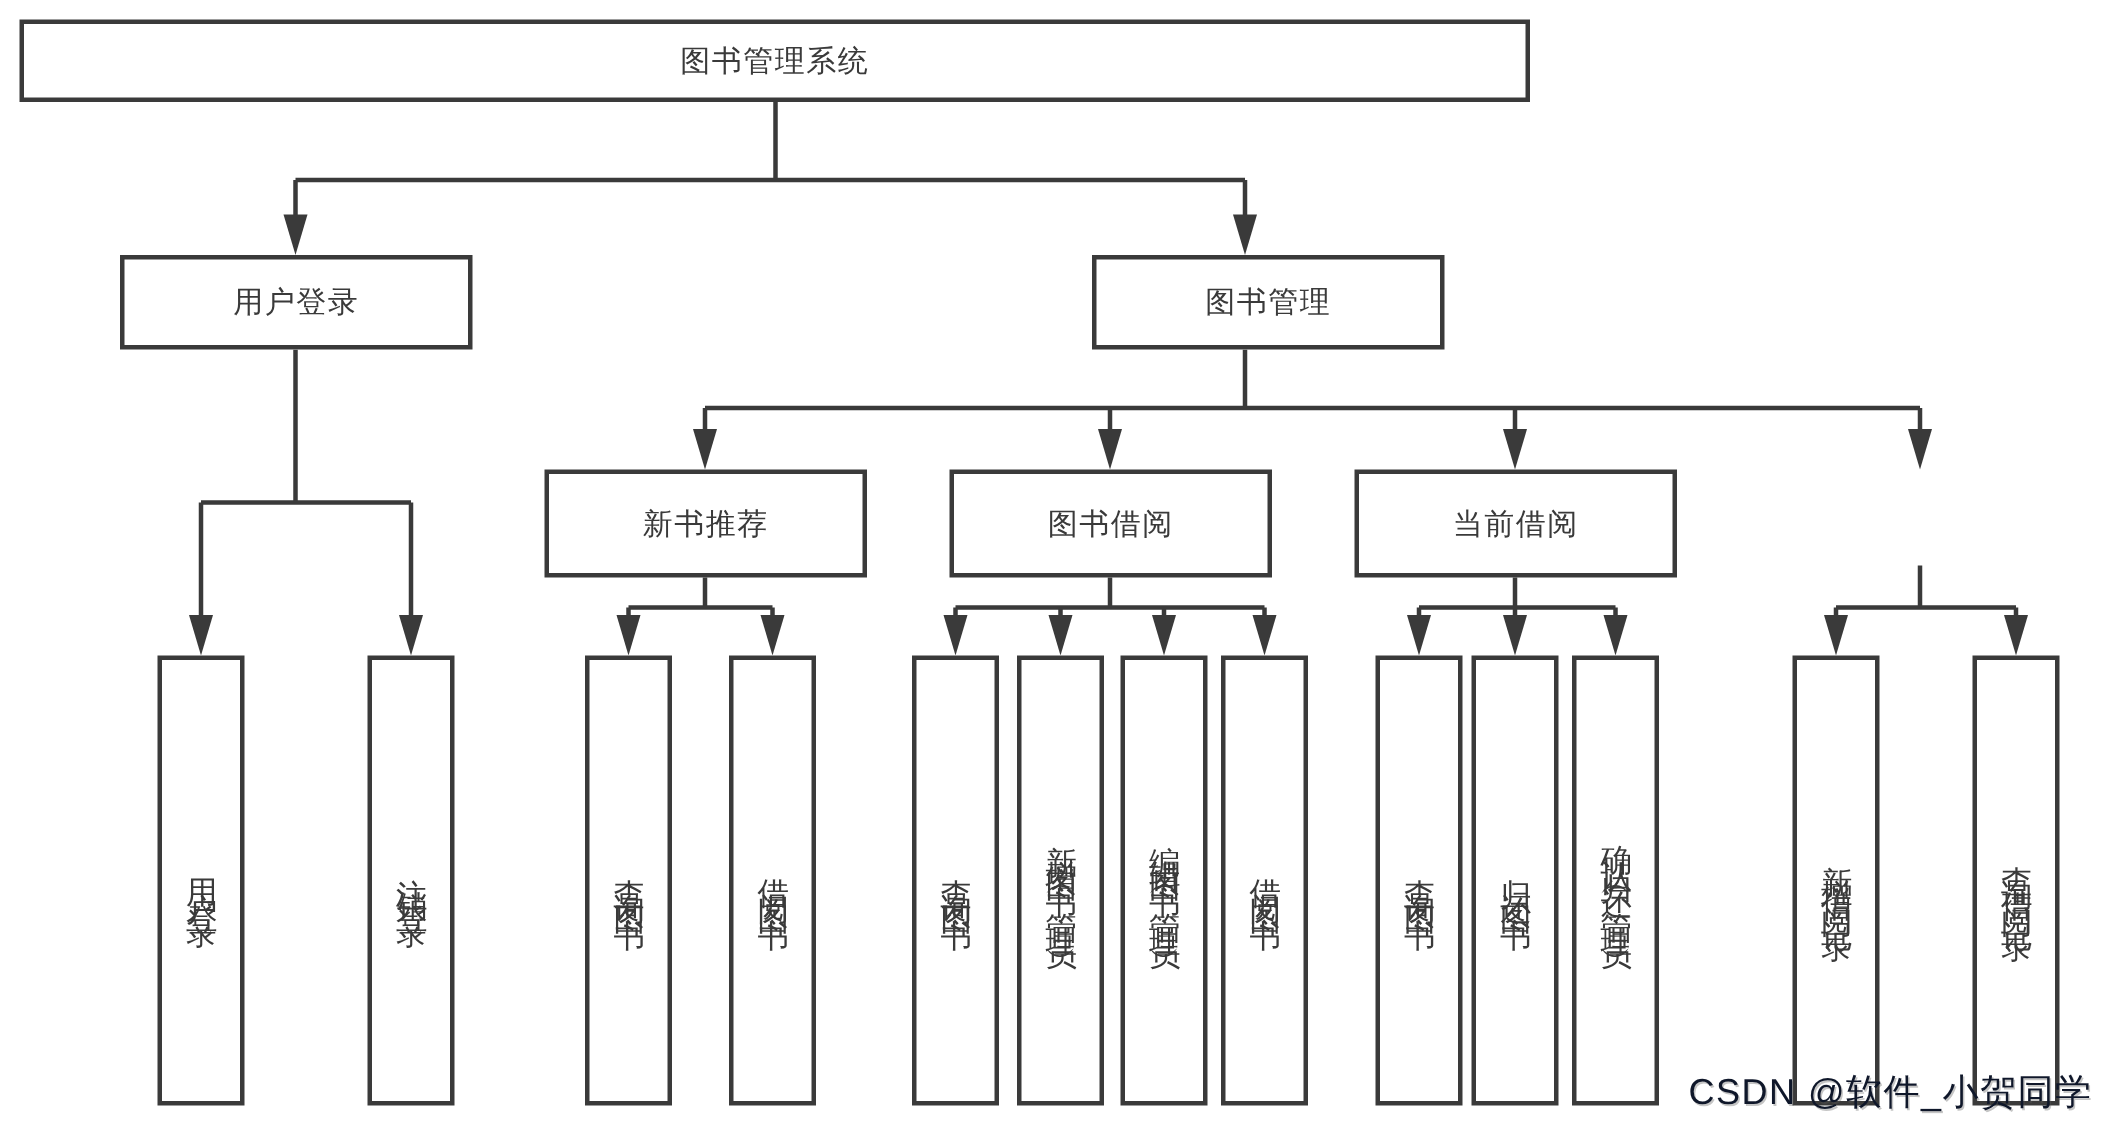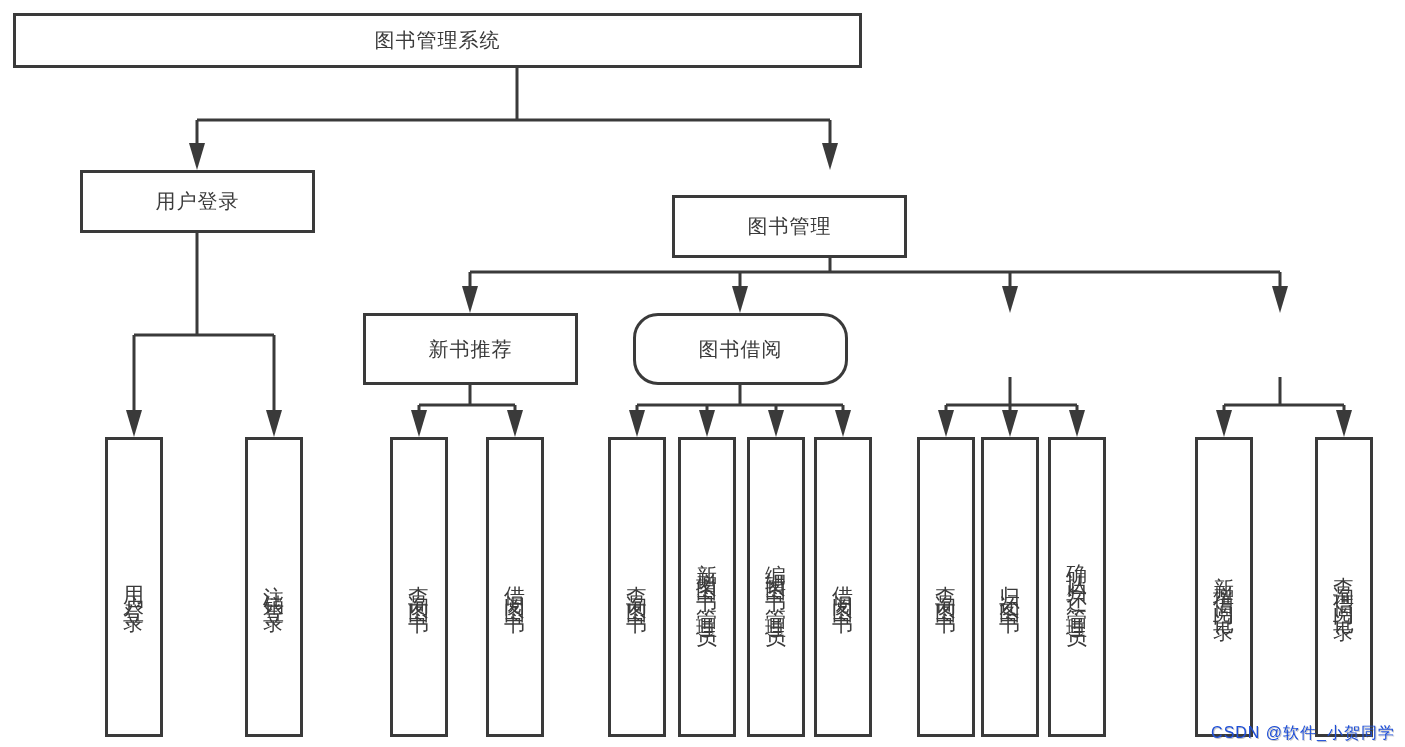--- a/index.html
+++ b/index.html
@@ -31,40 +31,40 @@
     display: flex;
     align-items: center;
     justify-content: center;
     color: #3a3a3a;
   }
   .hlabel {
     font-size: 20px;
     letter-spacing: 1px;
     white-space: nowrap;
   }
-  .root-box  { left: 13px;  top: 13px;  width: 849px; height: 55px; }
+  .root-box  { left: 13px;  top: 13px;  width: 1007px; height: 55px; }
   .l2-box    { top: 170px; width: 235px; height: 63px; }
   .l3-box    { top: 313px; width: 215px; height: 72px; }
   .leaf-box  { top: 437px; width: 58px;  height: 300px; }
   .vlabel {
     writing-mode: vertical-rl;
     text-orientation: mixed;
     font-size: 21px;
     line-height: 1;
     letter-spacing: 9px;
     color: #3a3a3a;
     white-space: nowrap;
   }
   .watermark {
     position: absolute;
     right: 10px;
     bottom: 3px;
-    font-size: 16px;
+    font-size: 24px;
     letter-spacing: 1px;
-    color: #1d4ed8;
+    color: #0f172a;
     text-shadow: 1px 1px 0 rgba(90,90,90,0.35);
     z-index: 5;
     white-space: nowrap;
   }
 </style>
 </head>
 <body>
 
 <div class="canvas">
 
@@ -99,29 +99,32 @@
     </g>
   </svg>
 
   <div class="box root-box">
     <span class="hlabel">图书管理系统</span>
   </div>
 
   <div class="box l2-box" style="left:80px;">
     <span class="hlabel">用户登录</span>
   </div>
-  <div class="box l2-box" style="left:672px;margin-top:25px;">
+  <div class="box l2-box" style="left:728px;">
     <span class="hlabel">图书管理</span>
   </div>
 
   <div class="box l3-box" style="left:363px;">
     <span class="hlabel">新书推荐</span>
   </div>
-  <div class="box l3-box" style="left:633px;border-radius:25px;">
+  <div class="box l3-box" style="left:633px;">
     <span class="hlabel">图书借阅</span>
+  </div>
+  <div class="box l3-box" style="left:903px;">
+    <span class="hlabel">当前借阅</span>
   </div>
 
   <div class="box leaf-box" style="left:105px;">
     <span class="vlabel">用户登录</span>
   </div>
   <div class="box leaf-box" style="left:245px;">
     <span class="vlabel">注销登录</span>
   </div>
 
   <div class="box leaf-box" style="left:390px;">

